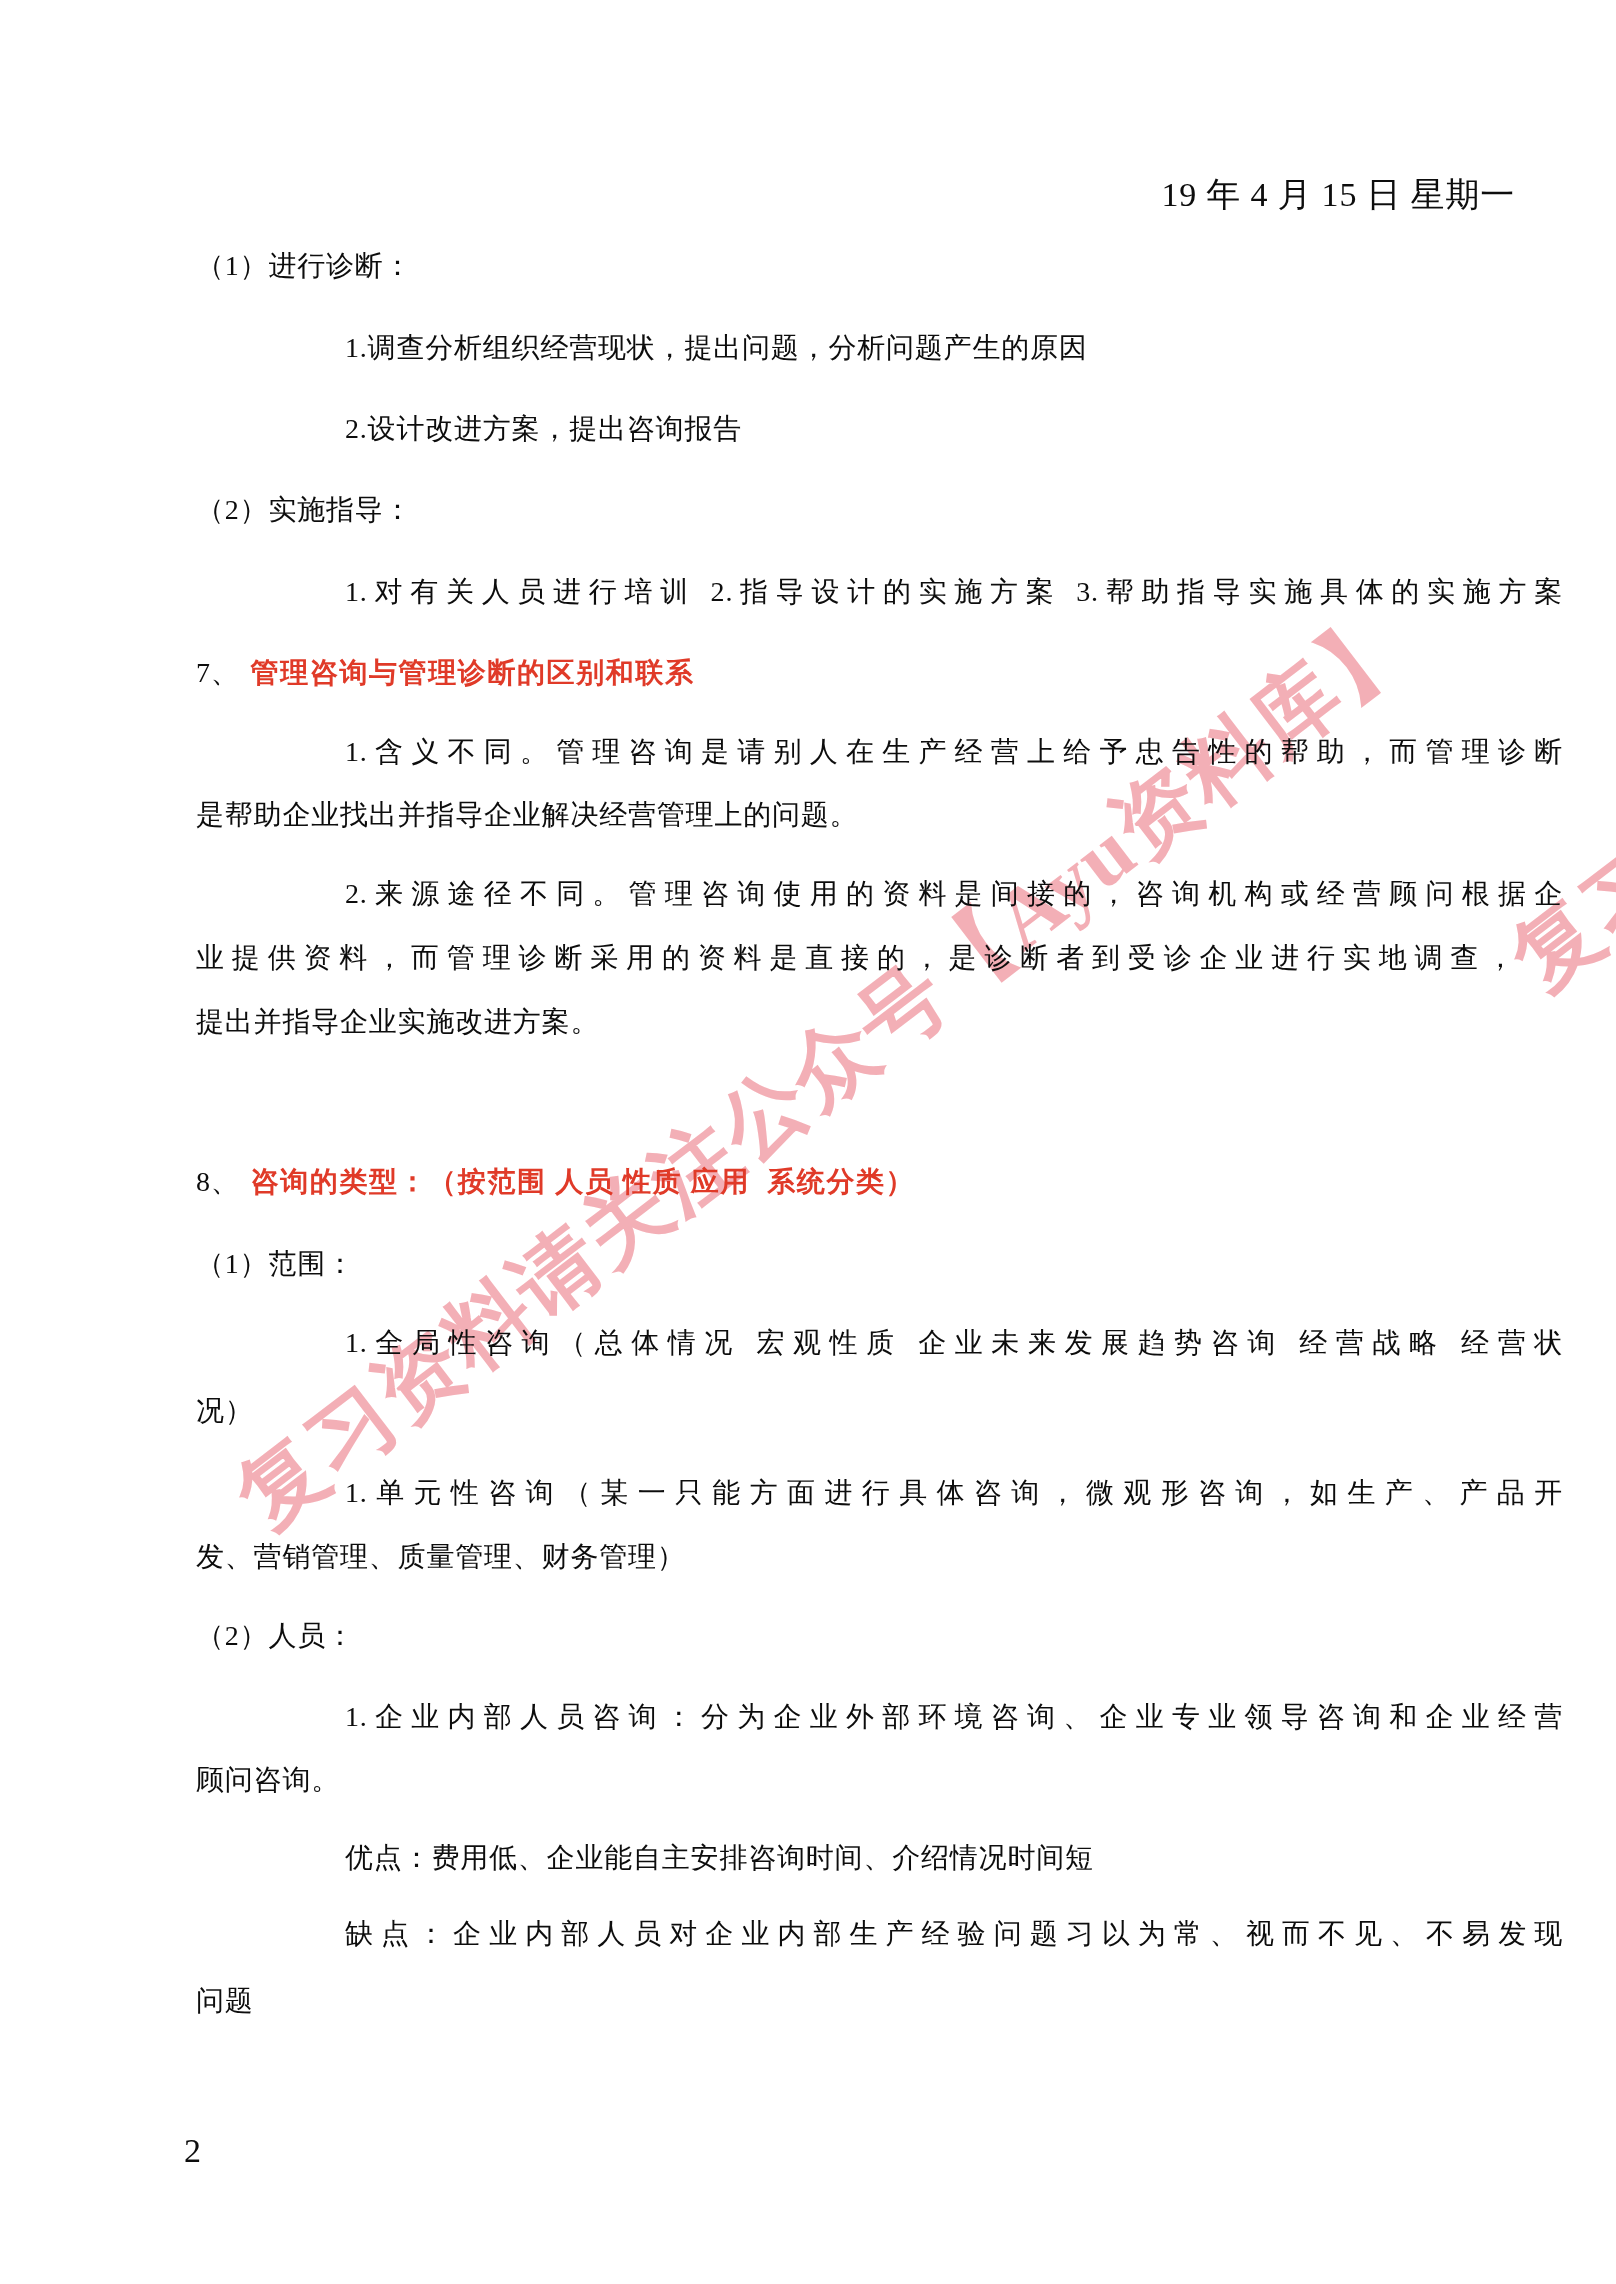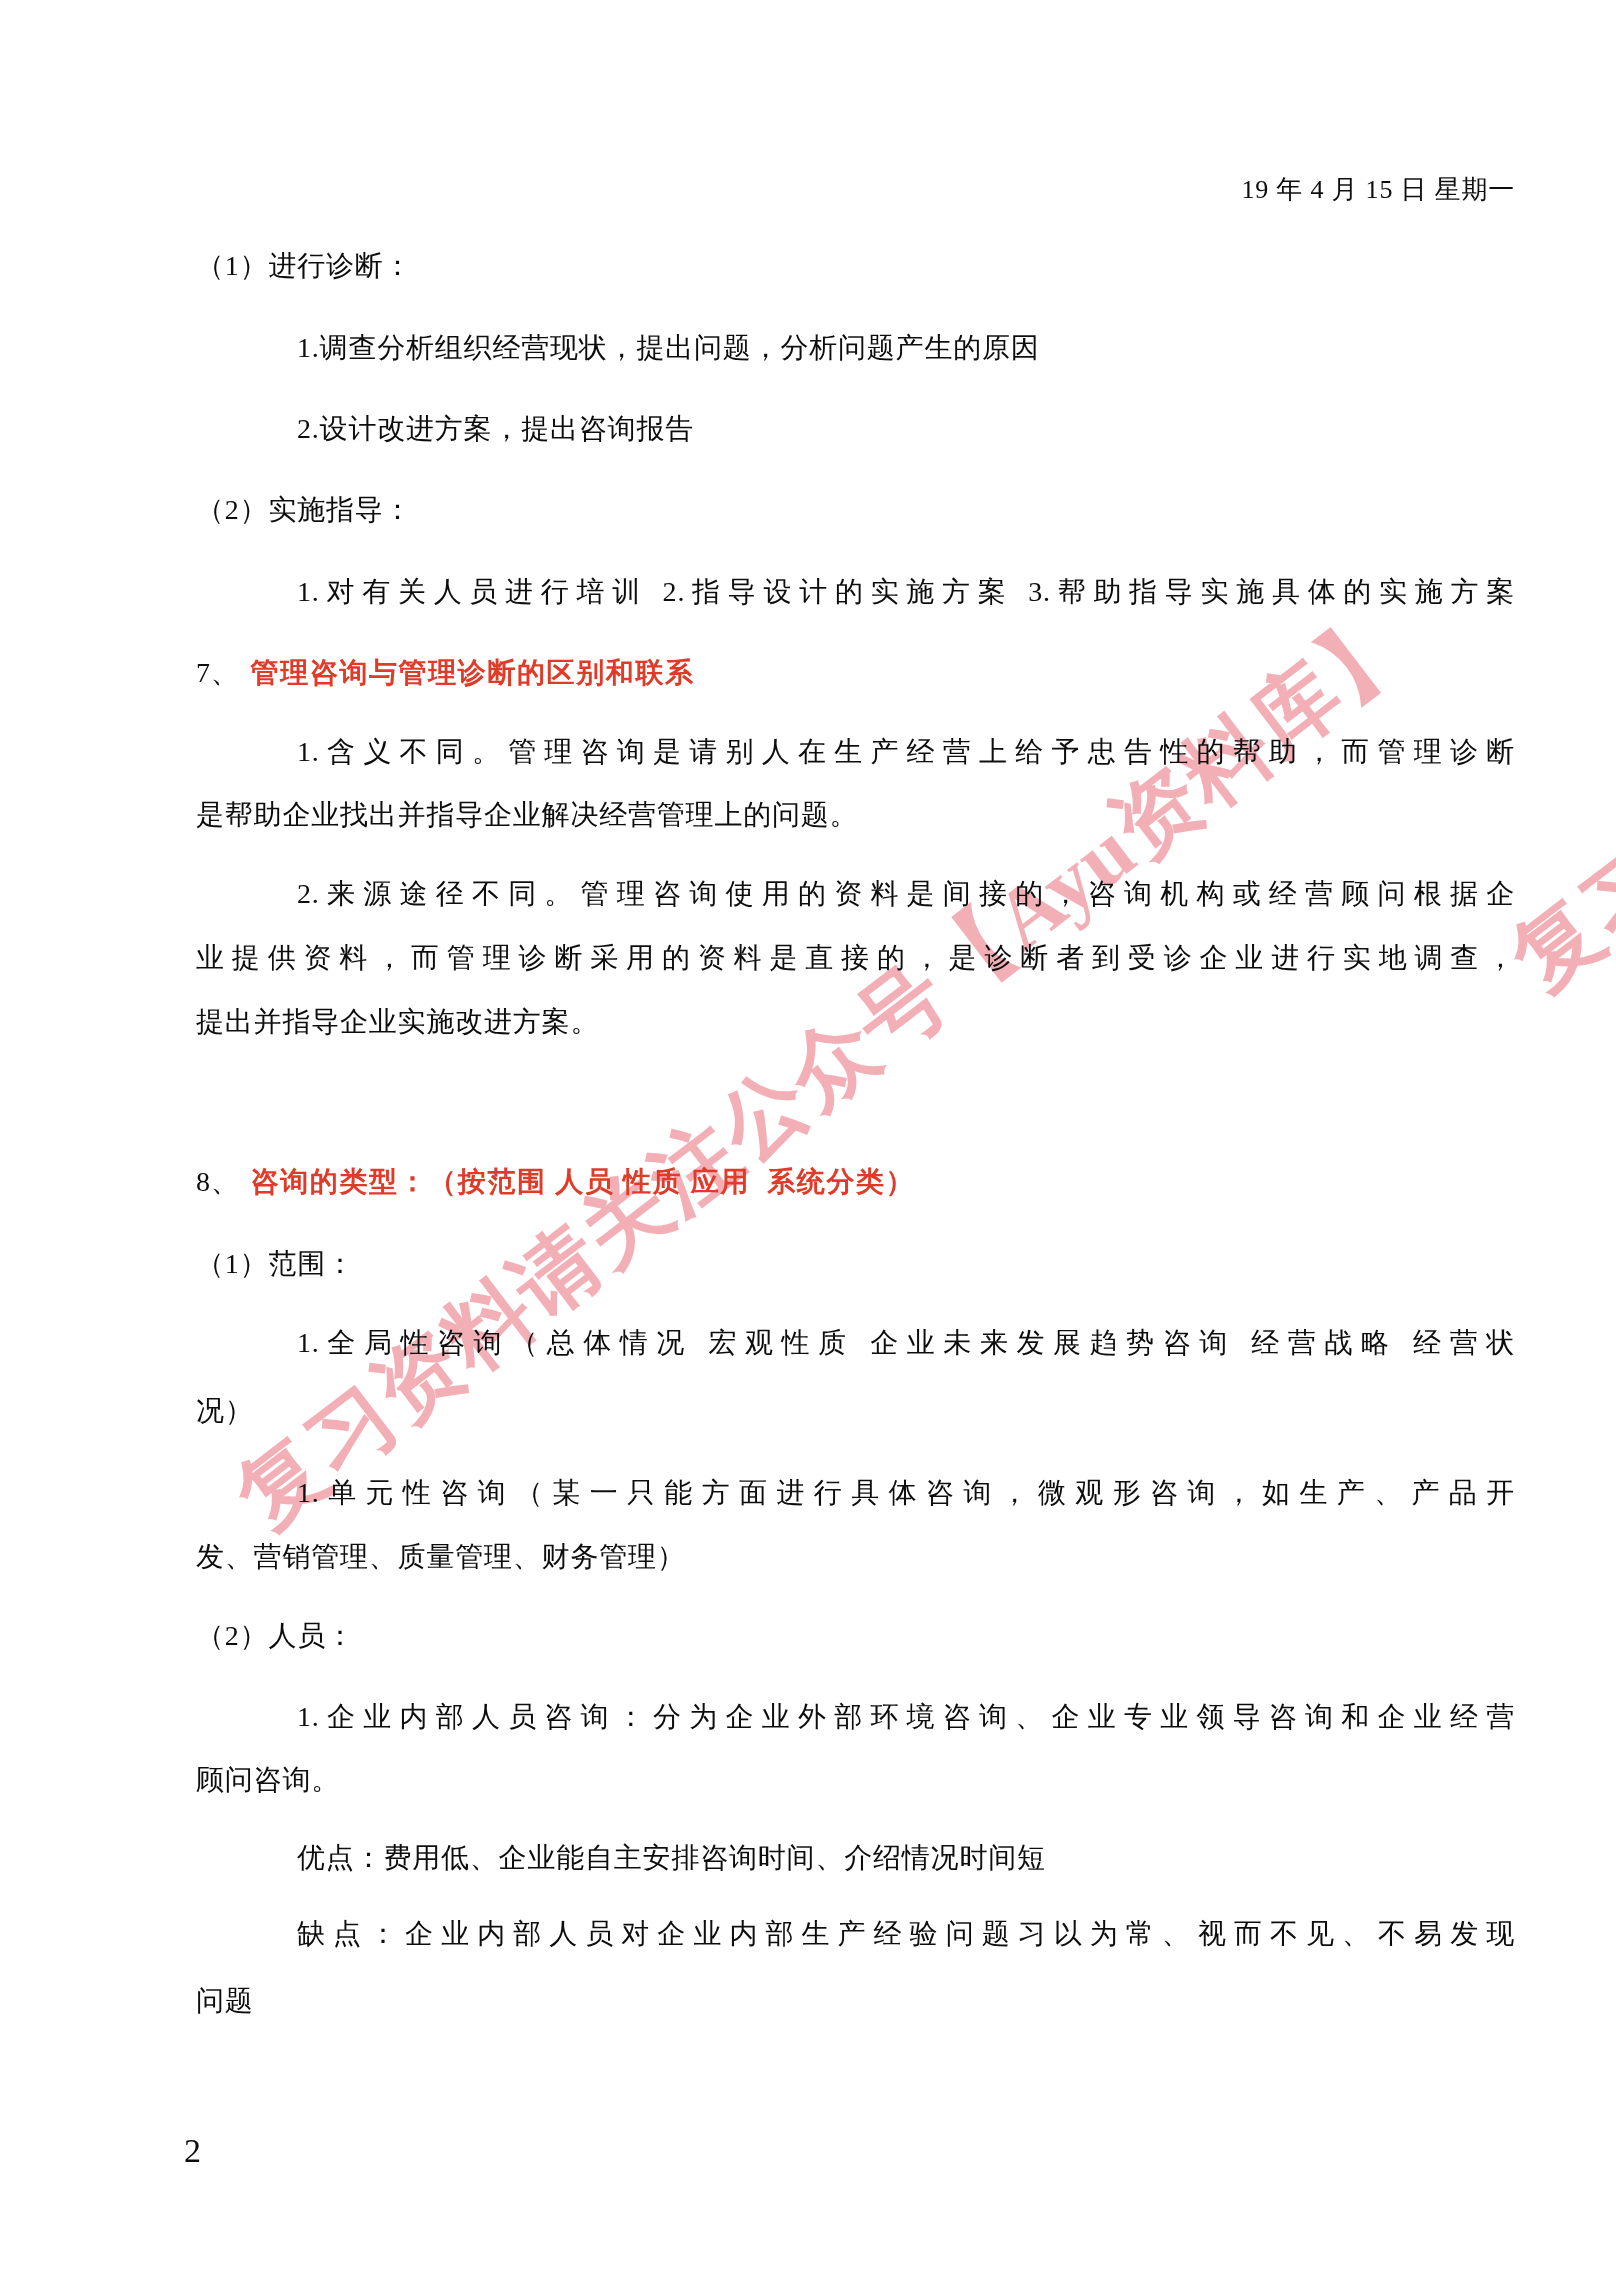--- a/index.html
+++ b/index.html
@@ -15,27 +15,27 @@
   .line{
     position:absolute;
     left:196px;
     width:1319px;
     font-size:28px;
     line-height:47px;
     letter-spacing:0.8px;
     white-space:pre-wrap;
     z-index:2;
   }
-  .indent{ text-indent:101px; }
+  .indent{ text-indent:101px;margin-left:48px; }
   .just{ text-align:justify; text-align-last:justify; }
   .date-line{
     position:absolute;
     right:101px;
     top:172px;
-    font-size:26px;
+    font-size:34px;
     letter-spacing:0.8px;
     z-index:2;
   }
   .heading .red{
     color:var(--red,#e03a28);
     font-weight:bold;
     letter-spacing:1.6px;
   }
   .heading .num{ padding-right:11px; }
   .page-number{

